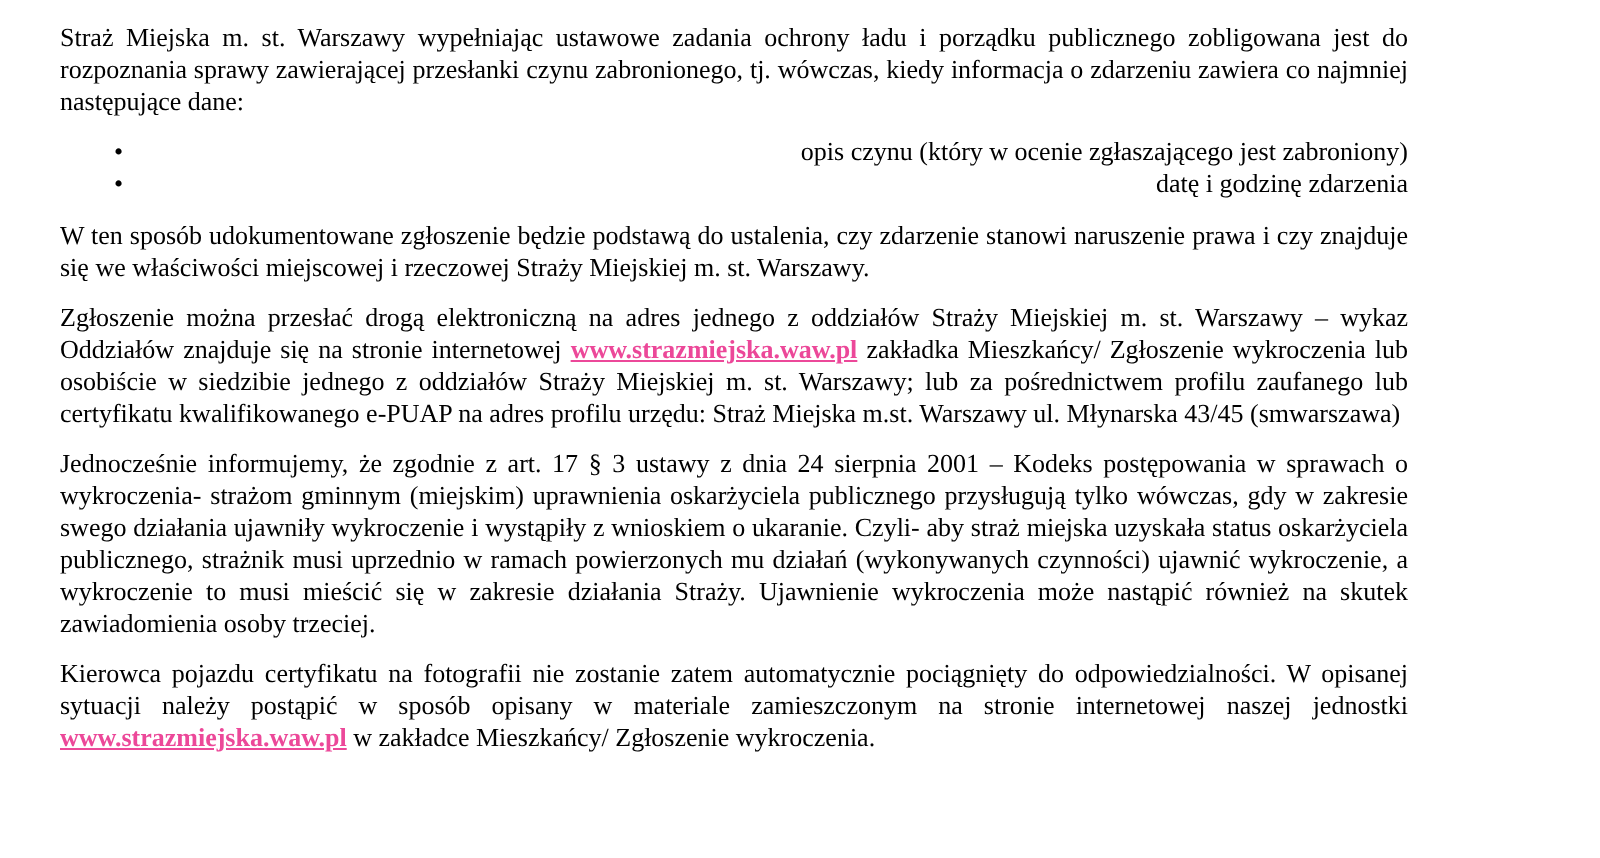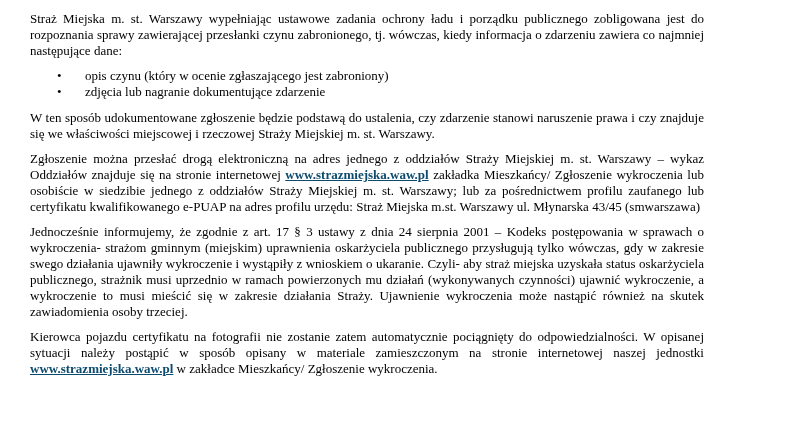--- a/index.html
+++ b/index.html
@@ -25,44 +25,45 @@
   }
   ul.req-list {
     margin: 1px 0 10px 0;
     padding: 0 0 0 55px;
     list-style: none;
     text-align: left;
   }
   ul.req-list li {
     position: relative;
     margin: 0;
+    text-align: right;
   }
   ul.req-list li::before {
     content: "\2022";
     position: absolute;
     left: -28px;
     top: 0;
   }
   a.doc-link {
-    color: #0c4a6e;
+    color: #ec4899;
     font-weight: bold;
     text-decoration: underline;
     cursor: pointer;
   }
 </style>
 </head>
 <body>
 
 <div class="page">
 
   <p class="para">Straż Miejska m. st. Warszawy wypełniając ustawowe zadania ochrony ładu i porządku publicznego zobligowana jest do rozpoznania sprawy zawierającej przesłanki czynu zabronionego, tj. wówczas, kiedy informacja o zdarzeniu zawiera co najmniej następujące dane:</p>
 
   <ul class="req-list">
     <li>opis czynu (który w ocenie zgłaszającego jest zabroniony)</li>
-    <li>zdjęcia lub nagranie dokumentujące zdarzenie</li>
+    <li>datę i godzinę zdarzenia</li>
   </ul>
 
   <p class="para">W ten sposób udokumentowane zgłoszenie będzie podstawą do ustalenia, czy zdarzenie stanowi naruszenie prawa i czy znajduje się we właściwości miejscowej i rzeczowej Straży Miejskiej m. st. Warszawy.</p>
 
 
   <p class="para"><span>Zgłoszenie można przesłać drogą elektroniczną na adres jednego z oddziałów Straży Miejskiej m. st. Warszawy – wykaz Oddziałów znajduje się na stronie internetowej </span><a class="doc-link">www.strazmiejska.waw.pl</a><span> zakładka Mieszkańcy/ Zgłoszenie wykroczenia lub osobiście w siedzibie jednego z oddziałów Straży Miejskiej m. st. Warszawy; lub za pośrednictwem profilu zaufanego lub certyfikatu kwalifikowanego e-PUAP na adres profilu urzędu: Straż Miejska m.st. Warszawy ul. Młynarska 43/45 (smwarszawa)</span></p>
 
   <p class="para">Jednocześnie informujemy, że zgodnie z art. 17 § 3 ustawy z dnia 24 sierpnia 2001 – Kodeks postępowania w sprawach o wykroczenia- strażom gminnym (miejskim) uprawnienia oskarżyciela publicznego przysługują tylko wówczas, gdy w zakresie swego działania ujawniły wykroczenie i wystąpiły z wnioskiem o ukaranie. Czyli- aby straż miejska uzyskała status oskarżyciela publicznego, strażnik musi uprzednio w ramach powierzonych mu działań (wykonywanych czynności) ujawnić wykroczenie, a wykroczenie to musi mieścić się w zakresie działania Straży. Ujawnienie wykroczenia może nastąpić również na skutek zawiadomienia osoby trzeciej.</p>
 
   <p class="para"><span>Kierowca pojazdu certyfikatu na fotografii nie zostanie zatem automatycznie pociągnięty do odpowiedzialności. W opisanej sytuacji należy postąpić w sposób opisany w materiale zamieszczonym na stronie internetowej naszej jednostki </span><a class="doc-link">www.strazmiejska.waw.pl</a><span> w zakładce Mieszkańcy/ Zgłoszenie wykroczenia.</span></p>

